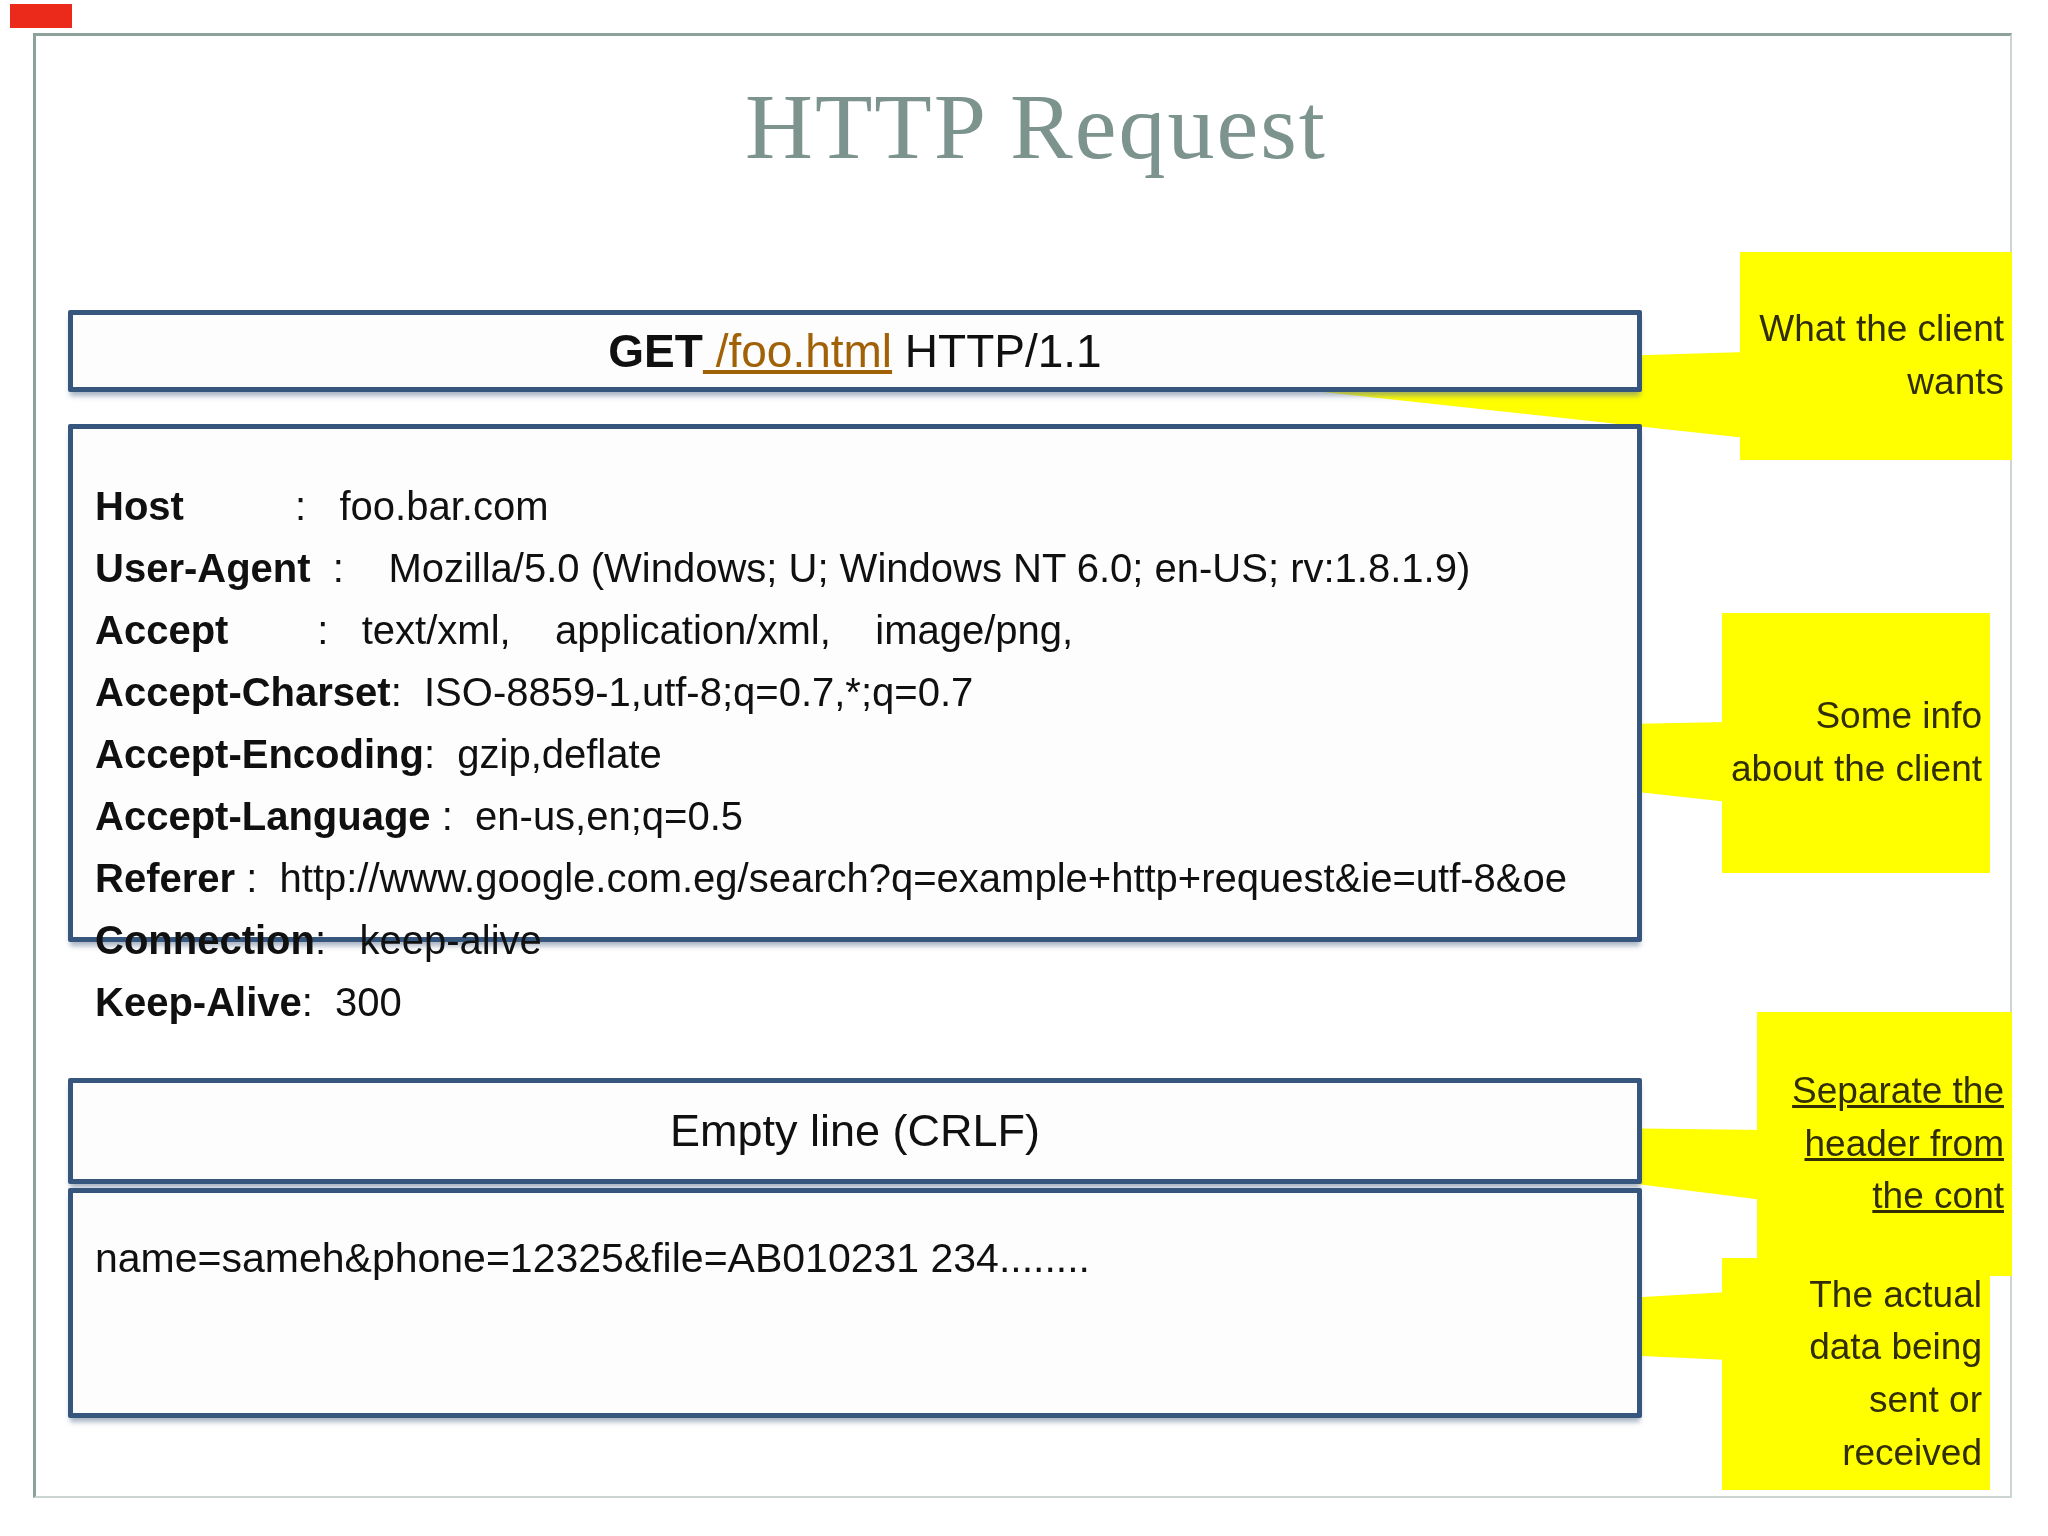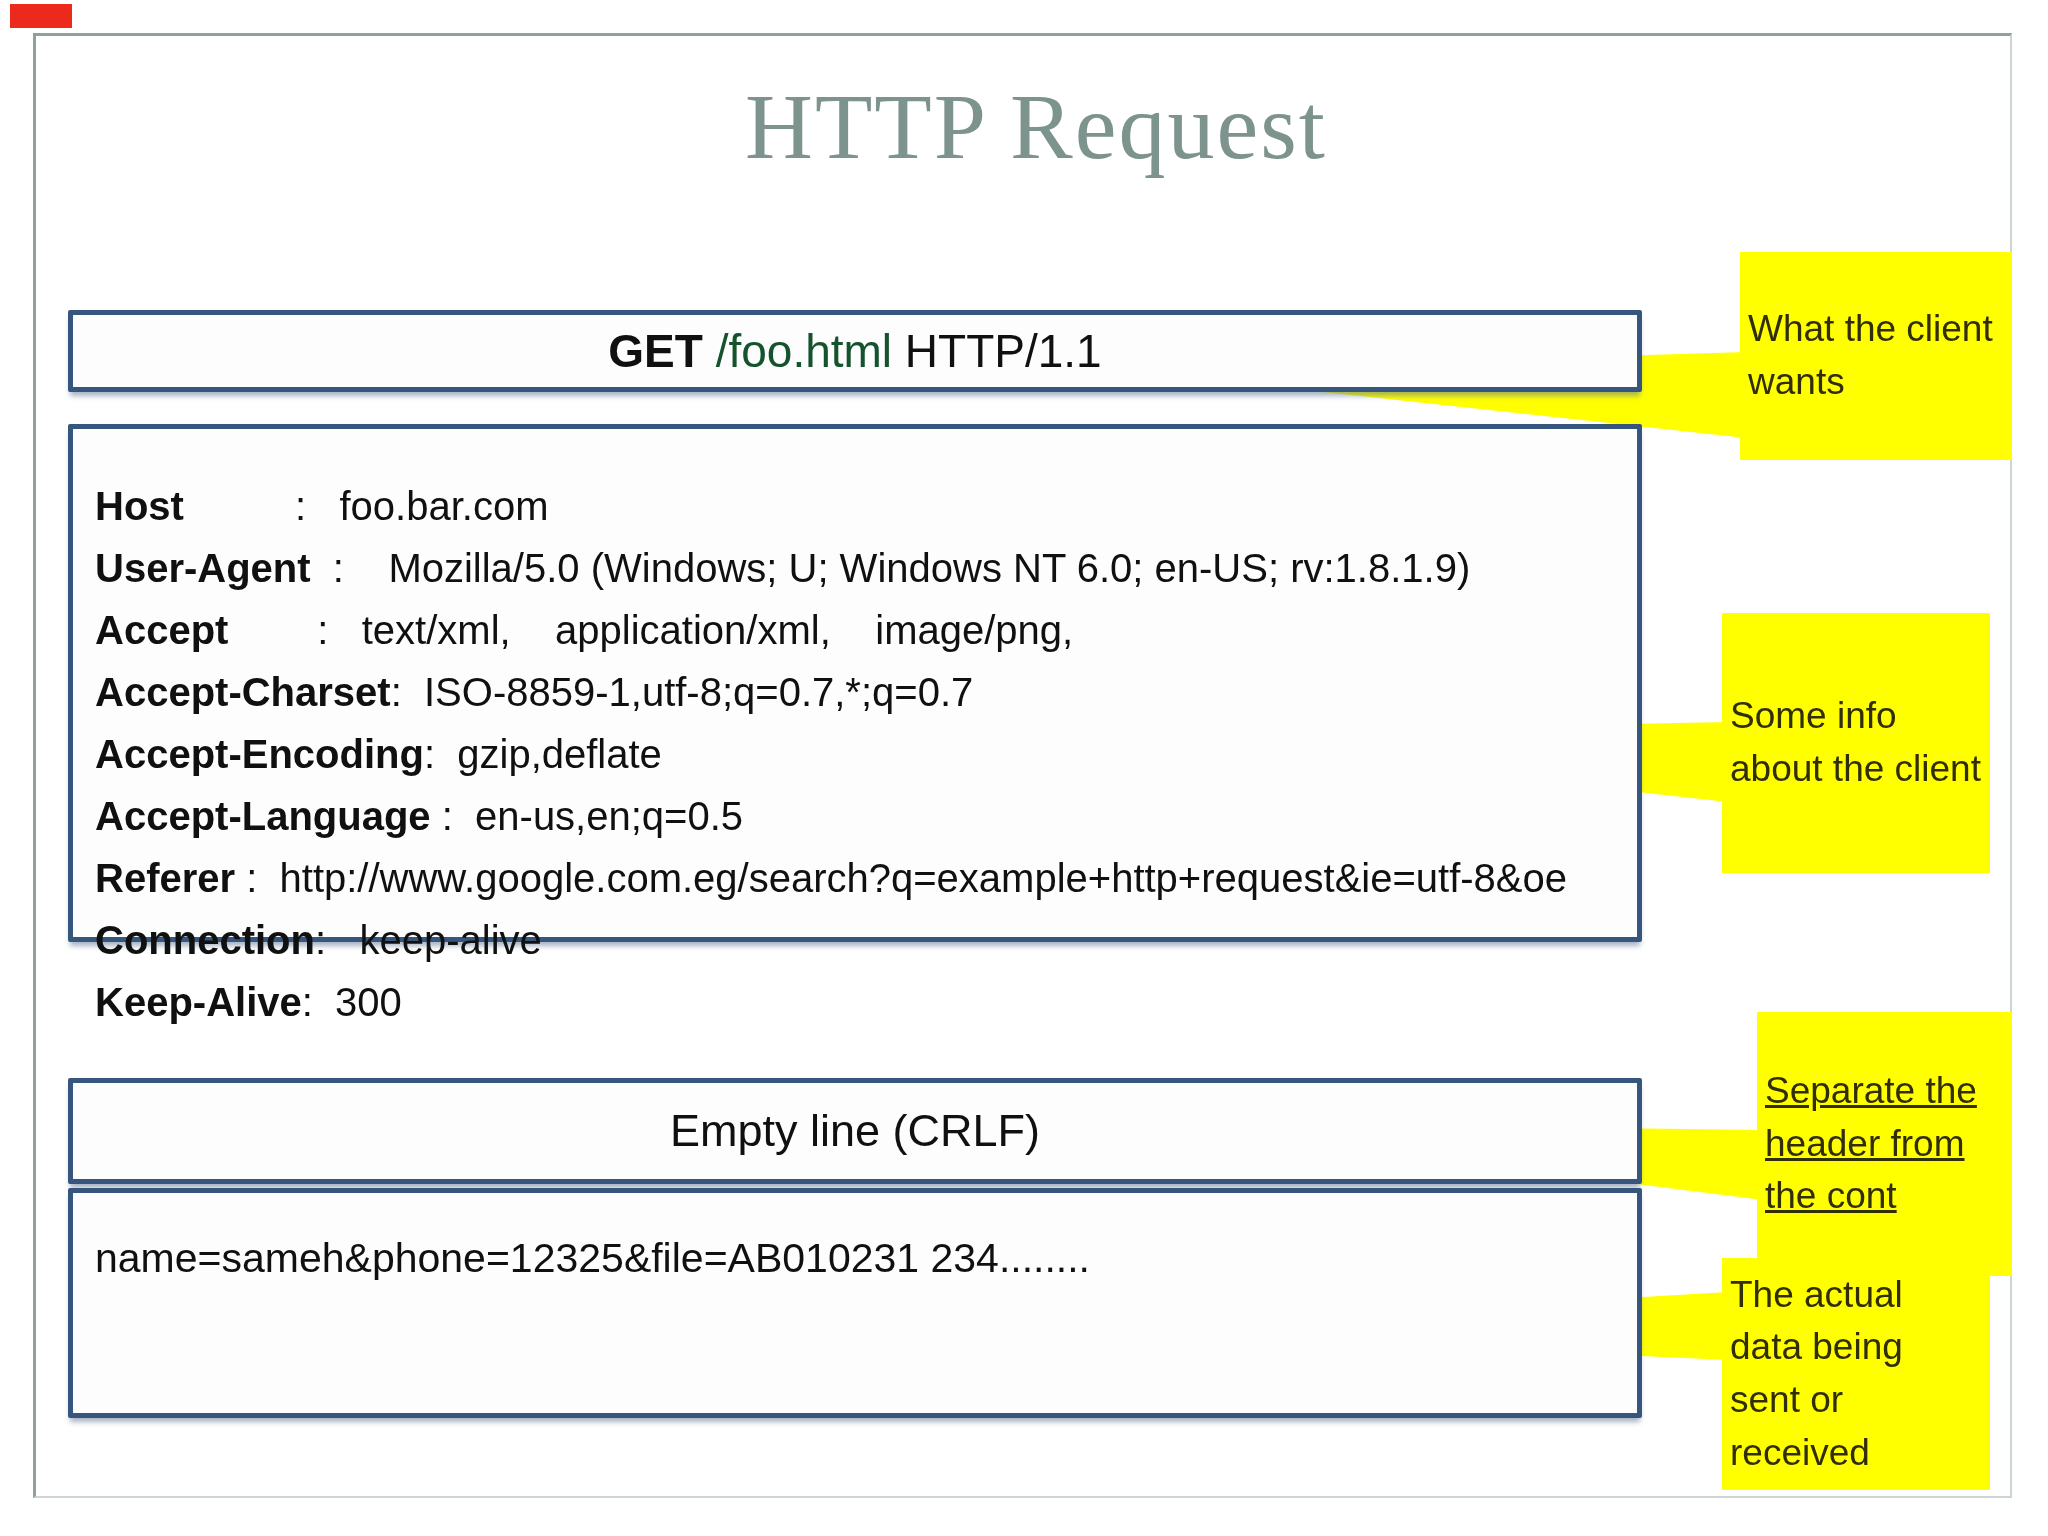--- a/index.html
+++ b/index.html
@@ -22,31 +22,31 @@
     letter-spacing:2px;
   }
   .box{
     position:absolute;left:68px;width:1574px;background:#fdfdfe;
     border:5px solid #36567e;box-sizing:border-box;border-radius:2px;
     box-shadow:0 6px 5px -2px rgba(99,120,150,0.55);
   }
   .box-request{top:310px;height:82px;display:flex;align-items:center;justify-content:center;
     font-size:46px;color:#101010;}
   .box-request .method{font-weight:bold;}
-  .box-request .path{color:#14532d;}
+  .box-request .path{color:#a16207;text-decoration:underline;}
   .box-request span{white-space:pre;}
   .box-headers{top:424px;height:518px;padding:46px 20px 14px 22px;font-size:40px;color:#101010;}
   .hline{white-space:pre;line-height:62px;}
   .hname{font-weight:bold;}
   .box-separator{top:1078px;height:106px;display:flex;align-items:center;justify-content:center;
     font-size:45px;color:#101010;}
   .box-body{top:1188px;height:230px;padding:42px 20px 0 22px;font-size:41px;color:#101010;}
   .callout{
     position:absolute;background:#ffff00;color:#312e04;
-    display:flex;align-items:center;justify-content:center;text-align:left;
+    display:flex;align-items:center;justify-content:center;text-align:right;
     font-size:37px;line-height:1.42;padding:8px;box-sizing:border-box;
   }
   .callout-1{left:1740px;top:252px;width:272px;height:208px;}
   .callout-2{left:1722px;top:613px;width:268px;height:260px;}
   .callout-3{left:1757px;top:1012px;width:255px;height:264px;text-decoration:underline;}
   .callout-4{left:1722px;top:1258px;width:268px;height:232px;}
   .pointer-layer{position:absolute;left:0;top:0;width:2048px;height:1536px;pointer-events:none;}
 </style>
 </head>
 <body>

